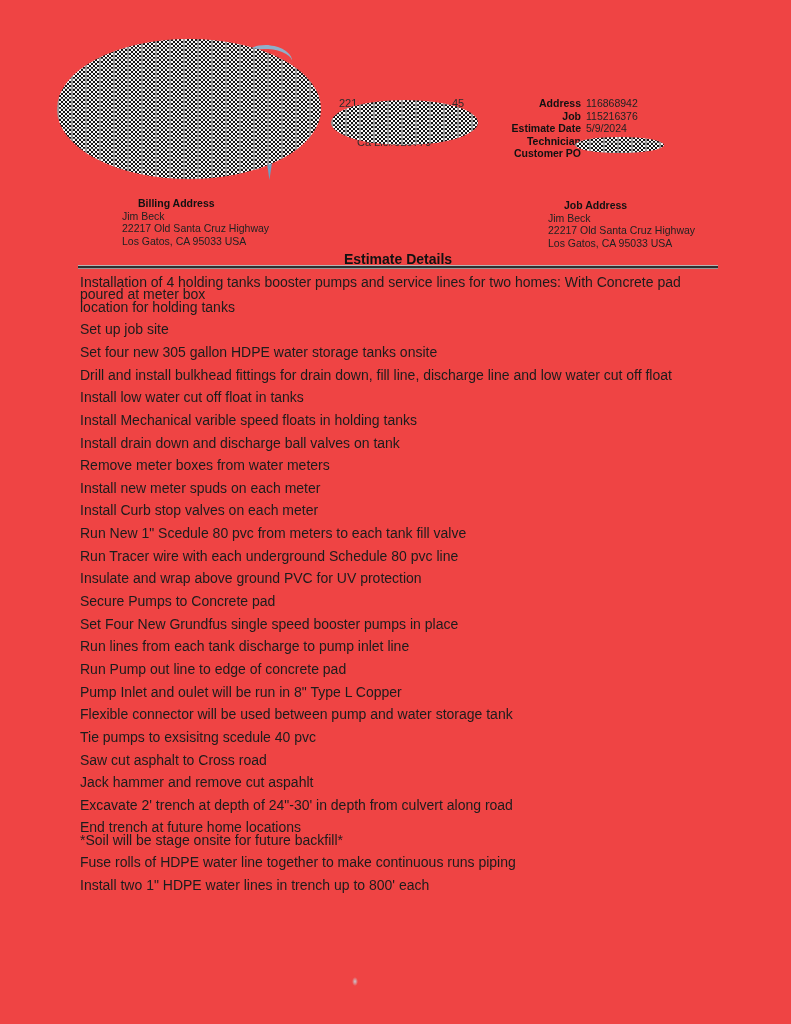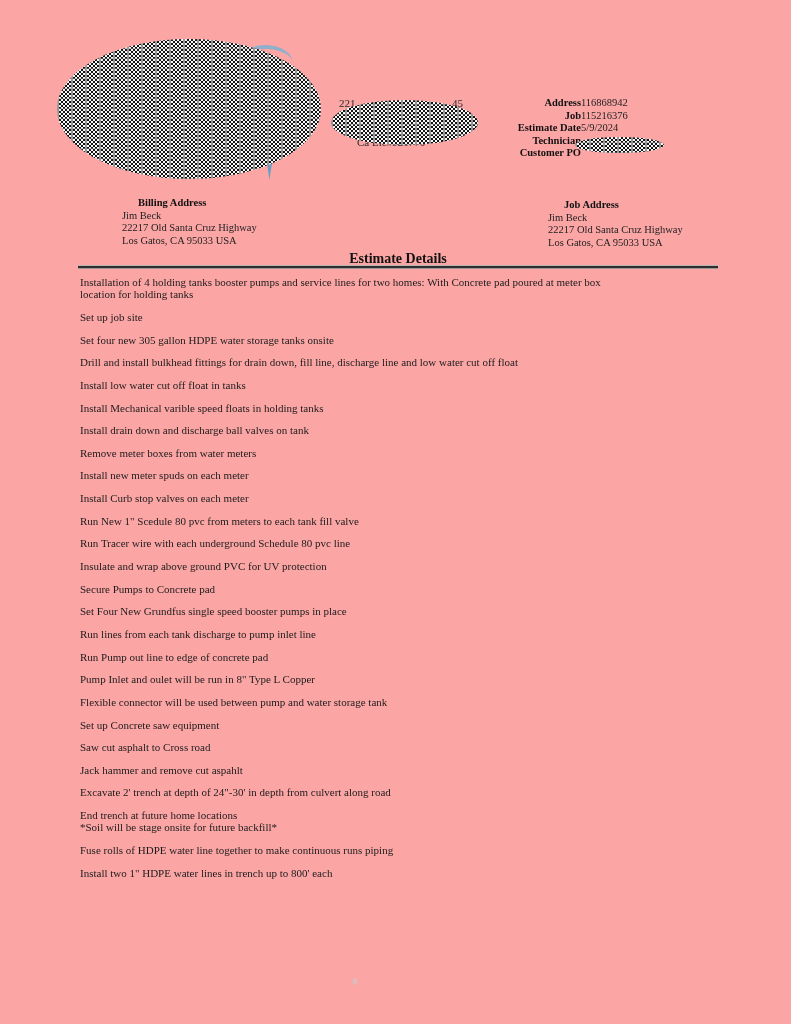--- a/index.html
+++ b/index.html
@@ -1,18 +1,18 @@
 <!DOCTYPE html>
 <html><head>
 <meta charset="utf-8">
 <style>
   html,body{margin:0;padding:0;background:#ffffff;}
   .page{
-    position:relative;width:791px;height:1024px;background:#fca5a5;overflow:hidden;
-    font-family:Liberation Serif, serif;color:#1c1c1c;
+    position:relative;width:791px;height:1024px;background:#ef4444;overflow:hidden;
+    font-family:Liberation Sans, sans-serif;color:#1c1c1c;
   }
   
   .redact{
     position:absolute;border-radius:50%;
     background:
       repeating-linear-gradient(90deg, rgba(150,150,150,.95) 0 2px, rgba(150,150,150,0) 2px 14px),
       repeating-linear-gradient(0deg, rgba(150,150,150,.45) 0 1px, rgba(150,150,150,0) 1px 10px),
       repeating-conic-gradient(#141414 0% 25%, #f8f8f8 0% 50%);
     background-size:auto,auto,4px 4px;
     z-index:3;
@@ -33,39 +33,39 @@
   }
   
   .frag{position:absolute;font-size:11px;color:#2b2b2b;z-index:1;white-space:nowrap;}
   .frag-l1a{left:339px;top:97px;}
   .frag-l1b{left:452px;top:97px;}
   .frag-l2{left:357px;top:136px;}
   
   .est-info{position:absolute;left:411px;top:97px;width:280px;font-size:10.5px;line-height:12.6px;}
   .est-row{display:flex;}
   .est-label{width:170px;text-align:right;font-weight:bold;color:#111;}
-  .est-value{color:#222;white-space:nowrap;}
+  .est-value{margin-left:5px;color:#222;white-space:nowrap;}
   
   .addr{position:absolute;font-size:10.5px;line-height:12.6px;color:#222;}
   .addr-billing{left:122px;top:197px;width:280px;}
   .addr-job{left:548px;top:199px;width:230px;}
   .addr-title{font-weight:bold;color:#111;padding-left:16px;}
   
   .section-title{
     position:absolute;left:78px;top:251px;width:640px;text-align:center;
     font-size:14px;font-weight:bold;color:#111;
   }
   .divider{
     position:absolute;left:78px;top:265px;width:640px;height:4px;
     background:linear-gradient(to bottom,#b5b5b5 0 1px,#2e2e2e 1px 3px,#979797 3px 4px);
   }
   
   .items{position:absolute;left:80px;top:276px;width:645px;}
   .items .item{
-    margin:0 0 10.3px 0;font-size:11px;line-height:12.35px;color:#1c1c1c;
+    margin:0 0 10.3px 0;font-size:14px;line-height:12.35px;color:#1c1c1c;
     white-space:pre-line;
   }
   
   .stray-mark{
     position:absolute;left:352px;top:977px;width:6px;height:9px;
     background:radial-gradient(ellipse at center,#c9c9cf 0%,rgba(201,201,207,0) 70%);
   }
 </style>
 </head>
 <body>
@@ -136,21 +136,21 @@
       <p class="item">Install Curb stop valves on each meter</p>
       <p class="item">Run New 1" Scedule 80 pvc from meters to each tank fill valve</p>
       <p class="item">Run Tracer wire with each underground Schedule 80 pvc line</p>
       <p class="item">Insulate and wrap above ground PVC for UV protection</p>
       <p class="item">Secure Pumps to Concrete pad</p>
       <p class="item">Set Four New Grundfus single speed booster pumps in place</p>
       <p class="item">Run lines from each tank discharge to pump inlet line</p>
       <p class="item">Run Pump out line to edge of concrete pad</p>
       <p class="item">Pump Inlet and oulet will be run in 8" Type L Copper</p>
       <p class="item">Flexible connector will be used between pump and water storage tank</p>
-      <p class="item">Set up Concrete saw equipment</p>
+      <p class="item">Tie pumps to exsisitng scedule 40 pvc</p>
       <p class="item">Saw cut asphalt to Cross road</p>
       <p class="item">Jack hammer and remove cut aspahlt</p>
       <p class="item">Excavate 2' trench at depth of 24"-30' in depth from culvert along road</p>
       <p class="item">End trench at future home locations
 *Soil will be stage onsite for future backfill*</p>
       <p class="item">Fuse rolls of HDPE water line together to make continuous runs piping</p>
       <p class="item">Install two 1" HDPE water lines in trench up to 800' each</p>
     </div>
 
   <div class="stray-mark"></div>

